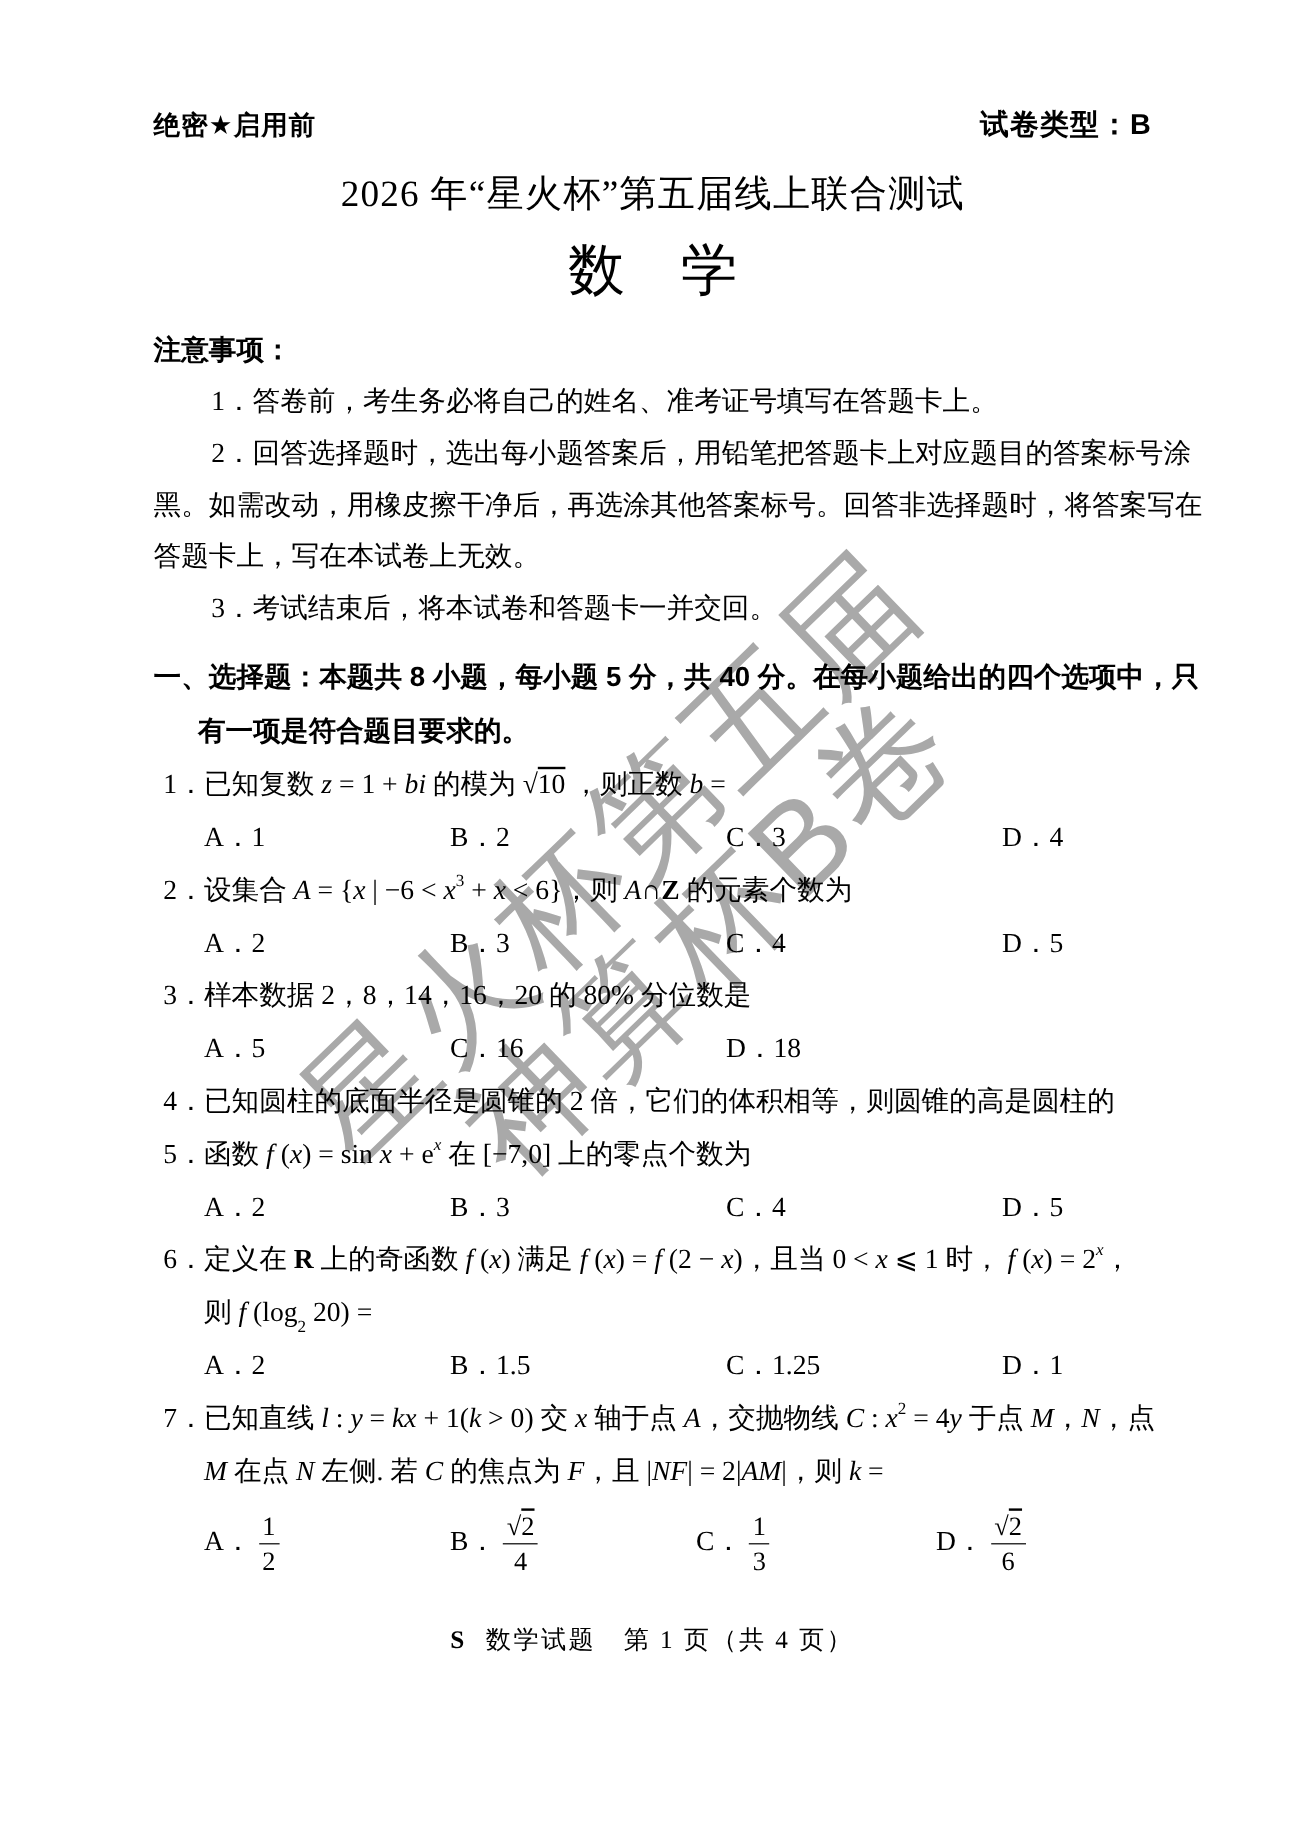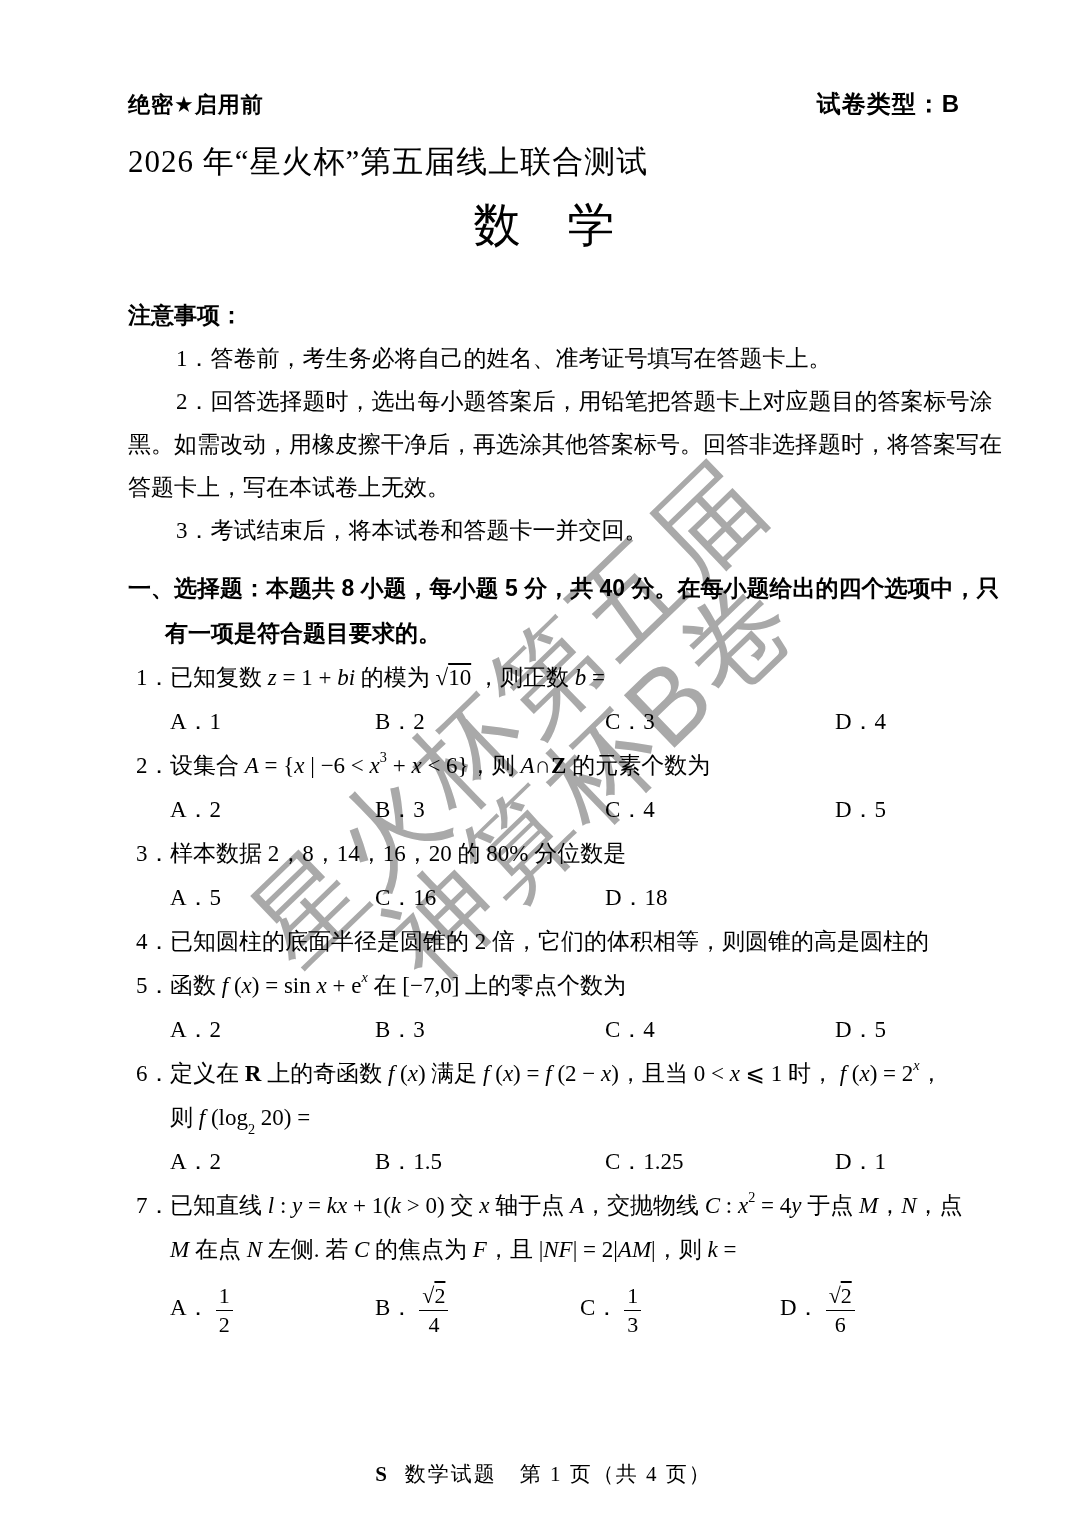--- a/index.html
+++ b/index.html
@@ -16,29 +16,29 @@
   .top-row{display:flex;justify-content:space-between;align-items:baseline;height:32px;}
   .secret{
     font-family:"Liberation Sans","DejaVu Sans",sans-serif;
     font-weight:bold;font-size:22px;letter-spacing:1px;
   }
   .paper-type{
     font-family:"Liberation Sans","DejaVu Sans",sans-serif;
     font-weight:bold;font-size:24px;letter-spacing:1px;text-align:center;
   }
   .title{
-    font-size:31px;font-weight:400;
+    text-align:center;font-size:31px;font-weight:400;
     margin:22px 0 0;line-height:40px;letter-spacing:1px;white-space:nowrap;
   }
   .subject{
     text-align:center;
     font-family:"Liberation Sans","DejaVu Sans",sans-serif;
     font-weight:normal;font-size:47px;margin:14px 0 0;line-height:58px;
   }
-  .notice{margin-top:40px;}
+  .notice{margin-top:16px;}
   .notice-heading{
     font-family:"Liberation Sans","DejaVu Sans",sans-serif;
     font-weight:bold;font-size:23px;line-height:43px;
   }
   .nline{font-size:23px;line-height:43px;white-space:nowrap;}
   .indent{text-indent:48px;}
   .section{
     margin-top:14px;
     font-family:"Liberation Sans","DejaVu Sans",sans-serif;
     font-weight:bold;font-size:23px;
@@ -55,21 +55,21 @@
   sup{font-size:0.62em;line-height:0;position:relative;top:-0.15em;}
   sub{font-size:0.62em;line-height:0;position:relative;top:0.25em;}
   .rad{text-decoration:overline;}
   .frac{
     display:inline-flex;flex-direction:column;text-align:center;
     vertical-align:middle;line-height:1.25;font-size:22px;margin-left:6px;
   }
   .fden{border-top:1.6px solid #000;padding:0 3px;}
   .fnum{padding:0 3px;}
   .footer{
-    position:absolute;left:0;right:0;top:1460px;text-align:center;
+    position:absolute;left:0;right:0;top:1352px;text-align:center;
     font-size:21px;z-index:2;letter-spacing:2px;
   }
   .footer-series{font-weight:bold;margin-right:16px;}
   .wm{
     position:absolute;z-index:1;
     font-family:"Liberation Sans","DejaVu Sans",sans-serif;
     color:#a9a9a9;font-size:106px;line-height:106px;
     white-space:nowrap;letter-spacing:5px;pointer-events:none;
   }
   .wm1{left:176px;top:659px;transform:rotate(-44deg);}

